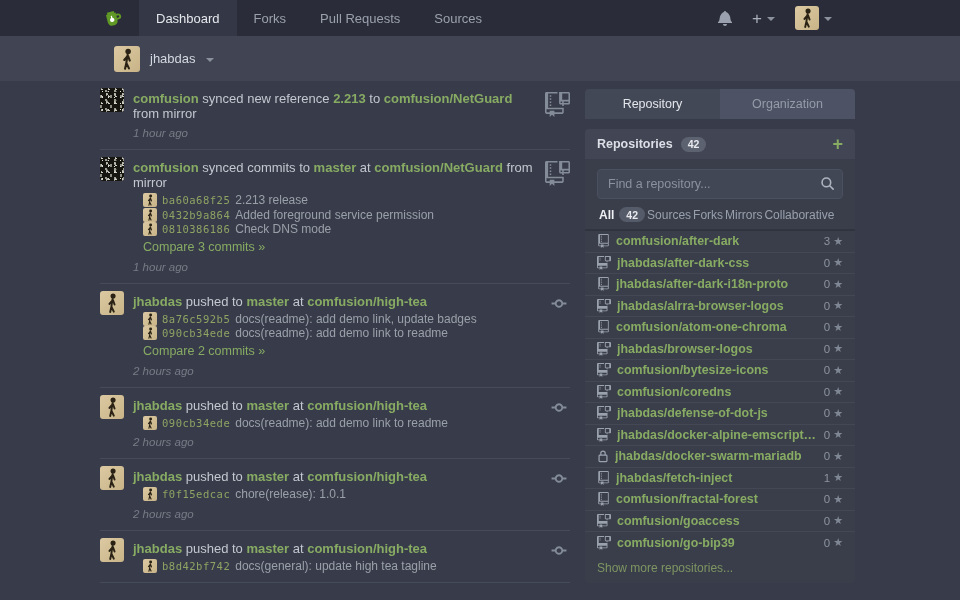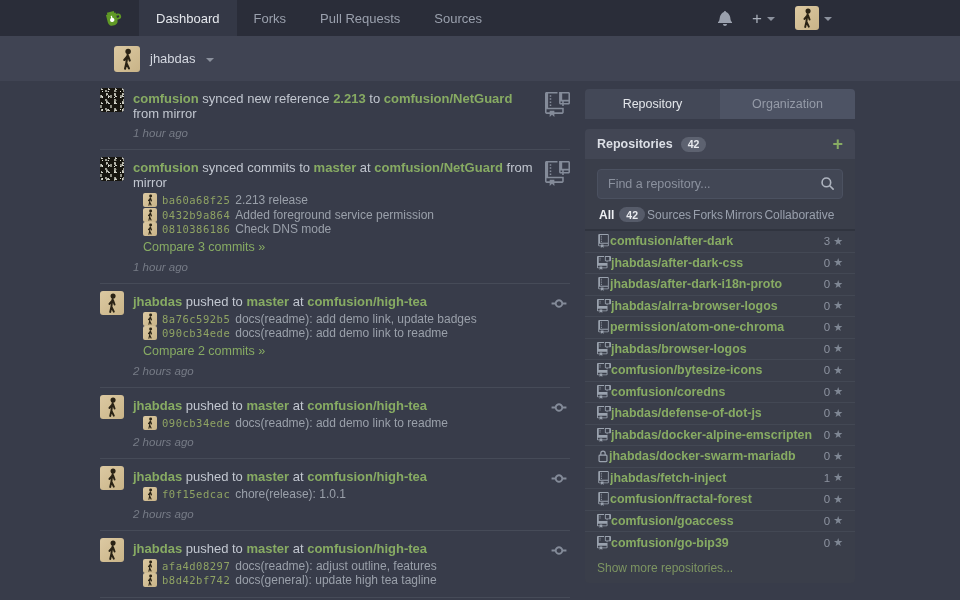--- a/index.html
+++ b/index.html
@@ -82,21 +82,21 @@
   }
   .search-box input::placeholder { color:#8b919e; }
   .search-icon { position:absolute; right:8px; top:7px; color:#aeb4bf; }
 
   .filters { display:flex; align-items:center; gap:2px; padding:0 14px 7px; border-bottom:2px solid #30343f; }
   .filter { font-size:12px; color:#99a0ad; cursor:pointer; display:flex; align-items:center; gap:5px; }
   .filter.active { color:#eef0f3; font-weight:bold; }
   .filter .count-badge { background:#565b69; }
 
   .repo-list { list-style:none; }
-  .repo-row { height:21.5px; display:flex; align-items:center; padding:0 12px; border-bottom:1px solid #434854; }
+  .repo-row { height:21.5px; display:flex; align-items:center; gap:6px; padding:0 12px; border-bottom:1px solid #434854; }
   .repo-row:last-child { border-bottom:none; }
   .repo-icon { color:#9aa2ae; display:flex; }
   .repo-name { color:#87ab63; font-size:12.4px; font-weight:bold; flex:1; white-space:nowrap; overflow:hidden; text-overflow:ellipsis; }
   .repo-stars { color:#8d93a0; font-size:11.5px; display:flex; align-items:center; gap:3px; }
   .star-glyph { color:#7f8794; font-size:11px; }
   .show-more { display:block; padding:7px 12px 2px; color:#7d9562; font-size:12px; }
 </style>
 </head>
 <body>
 
@@ -348,32 +348,20 @@
             <div class="commits">
               <div class="commit-line">
                 <span class="avatar tan av-14">
                   <svg viewBox="0 0 16 16">
                     <circle cx="8.7" cy="3.4" r="1.7" fill="#2a2315"></circle>
                     <g stroke="#2a2315" stroke-width="1.3" fill="none" stroke-linecap="round">
                       <path d="M8.4 5.4 C8 7.4 7.8 8.6 7.6 10.4 M7.6 10.4 L6.8 14 M7.6 10.4 L9.2 13.8 M8.3 6.2 L6.3 8.6 M8.7 6.2 L9.7 9"></path>
                     </g>
                   </svg>
                 </span>
-                <a class="sha">afa4d08297</a>
-                <span>docs(readme): adjust outline, features</span>
-              </div>
-              <div class="commit-line">
-                <span class="avatar tan av-14">
-                  <svg viewBox="0 0 16 16">
-                    <circle cx="8.7" cy="3.4" r="1.7" fill="#2a2315"></circle>
-                    <g stroke="#2a2315" stroke-width="1.3" fill="none" stroke-linecap="round">
-                      <path d="M8.4 5.4 C8 7.4 7.8 8.6 7.6 10.4 M7.6 10.4 L6.8 14 M7.6 10.4 L9.2 13.8 M8.3 6.2 L6.3 8.6 M8.7 6.2 L9.7 9"></path>
-                    </g>
-                  </svg>
-                </span>
                 <a class="sha">b8d42bf742</a>
                 <span>docs(general): update high tea tagline</span>
               </div>
             </div>
           </div>
           <span class="feed-type-icon">
             <svg width="22" height="17" viewBox="0 0 14 16" fill="currentColor">
               <path d="M10.86 7c-.45-1.72-2-3-3.86-3-1.86 0-3.41 1.28-3.86 3H0v2h3.14c.45 1.72 2 3 3.86 3 1.86 0 3.41-1.28 3.86-3H14V7h-3.14zM7 10.2c-1.22 0-2.2-.98-2.2-2.2 0-1.22.98-2.2 2.2-2.2 1.22 0 2.2.98 2.2 2.2 0 1.22-.98 2.2-2.2 2.2z"></path>
             </svg>
           </span>
@@ -461,21 +449,21 @@
             </span>
             <a class="repo-name">jhabdas/alrra-browser-logos</a>
             <span class="repo-stars">0<span class="star-glyph">★</span></span>
           </li>
           <li class="repo-row">
             <span class="repo-icon">
               <svg width="13" height="14" viewBox="0 0 12 16" fill="currentColor">
                 <path d="M4 9H3V8h1v1zm0-3H3v1h1V6zm0-2H3v1h1V4zm0-2H3v1h1V2zm8-1v12c0 .55-.45 1-1 1H6v2l-1.5-1.5L3 16v-2H1c-.55 0-1-.45-1-1V1c0-.55.45-1 1-1h10c.55 0 1 .45 1 1zm-1 10H1v2h2v-1h3v1h5v-2zm0-10H2v9h9V1z"></path>
               </svg>
             </span>
-            <a class="repo-name">permission/atom-one-chroma</a>
+            <a class="repo-name">comfusion/atom-one-chroma</a>
             <span class="repo-stars">0<span class="star-glyph">★</span></span>
           </li>
           <li class="repo-row">
             <span class="repo-icon">
               <svg width="14" height="14" viewBox="0 0 16 16" fill="currentColor">
                 <path d="M15 0H9v5c0 .55.45 1 1 1h1v1h1V6h3c.55 0 1-.45 1-1V1c0-.55-.45-1-1-1zm-1 5h-4V1h4v4zM4 5H3V4h1v1zm0-2H3V2h1v1zM2 1h6V0H1C.45 0 0 .45 0 1v12c0 .55.45 1 1 1h2v2l1.5-1.5L6 16v-2h5c.55 0 1-.45 1-1V8H2V1zm9 10v2H6v-1H3v1H1v-2h10z"></path>
               </svg>
             </span>
             <a class="repo-name">jhabdas/browser-logos</a>
             <span class="repo-stars">0<span class="star-glyph">★</span></span>

